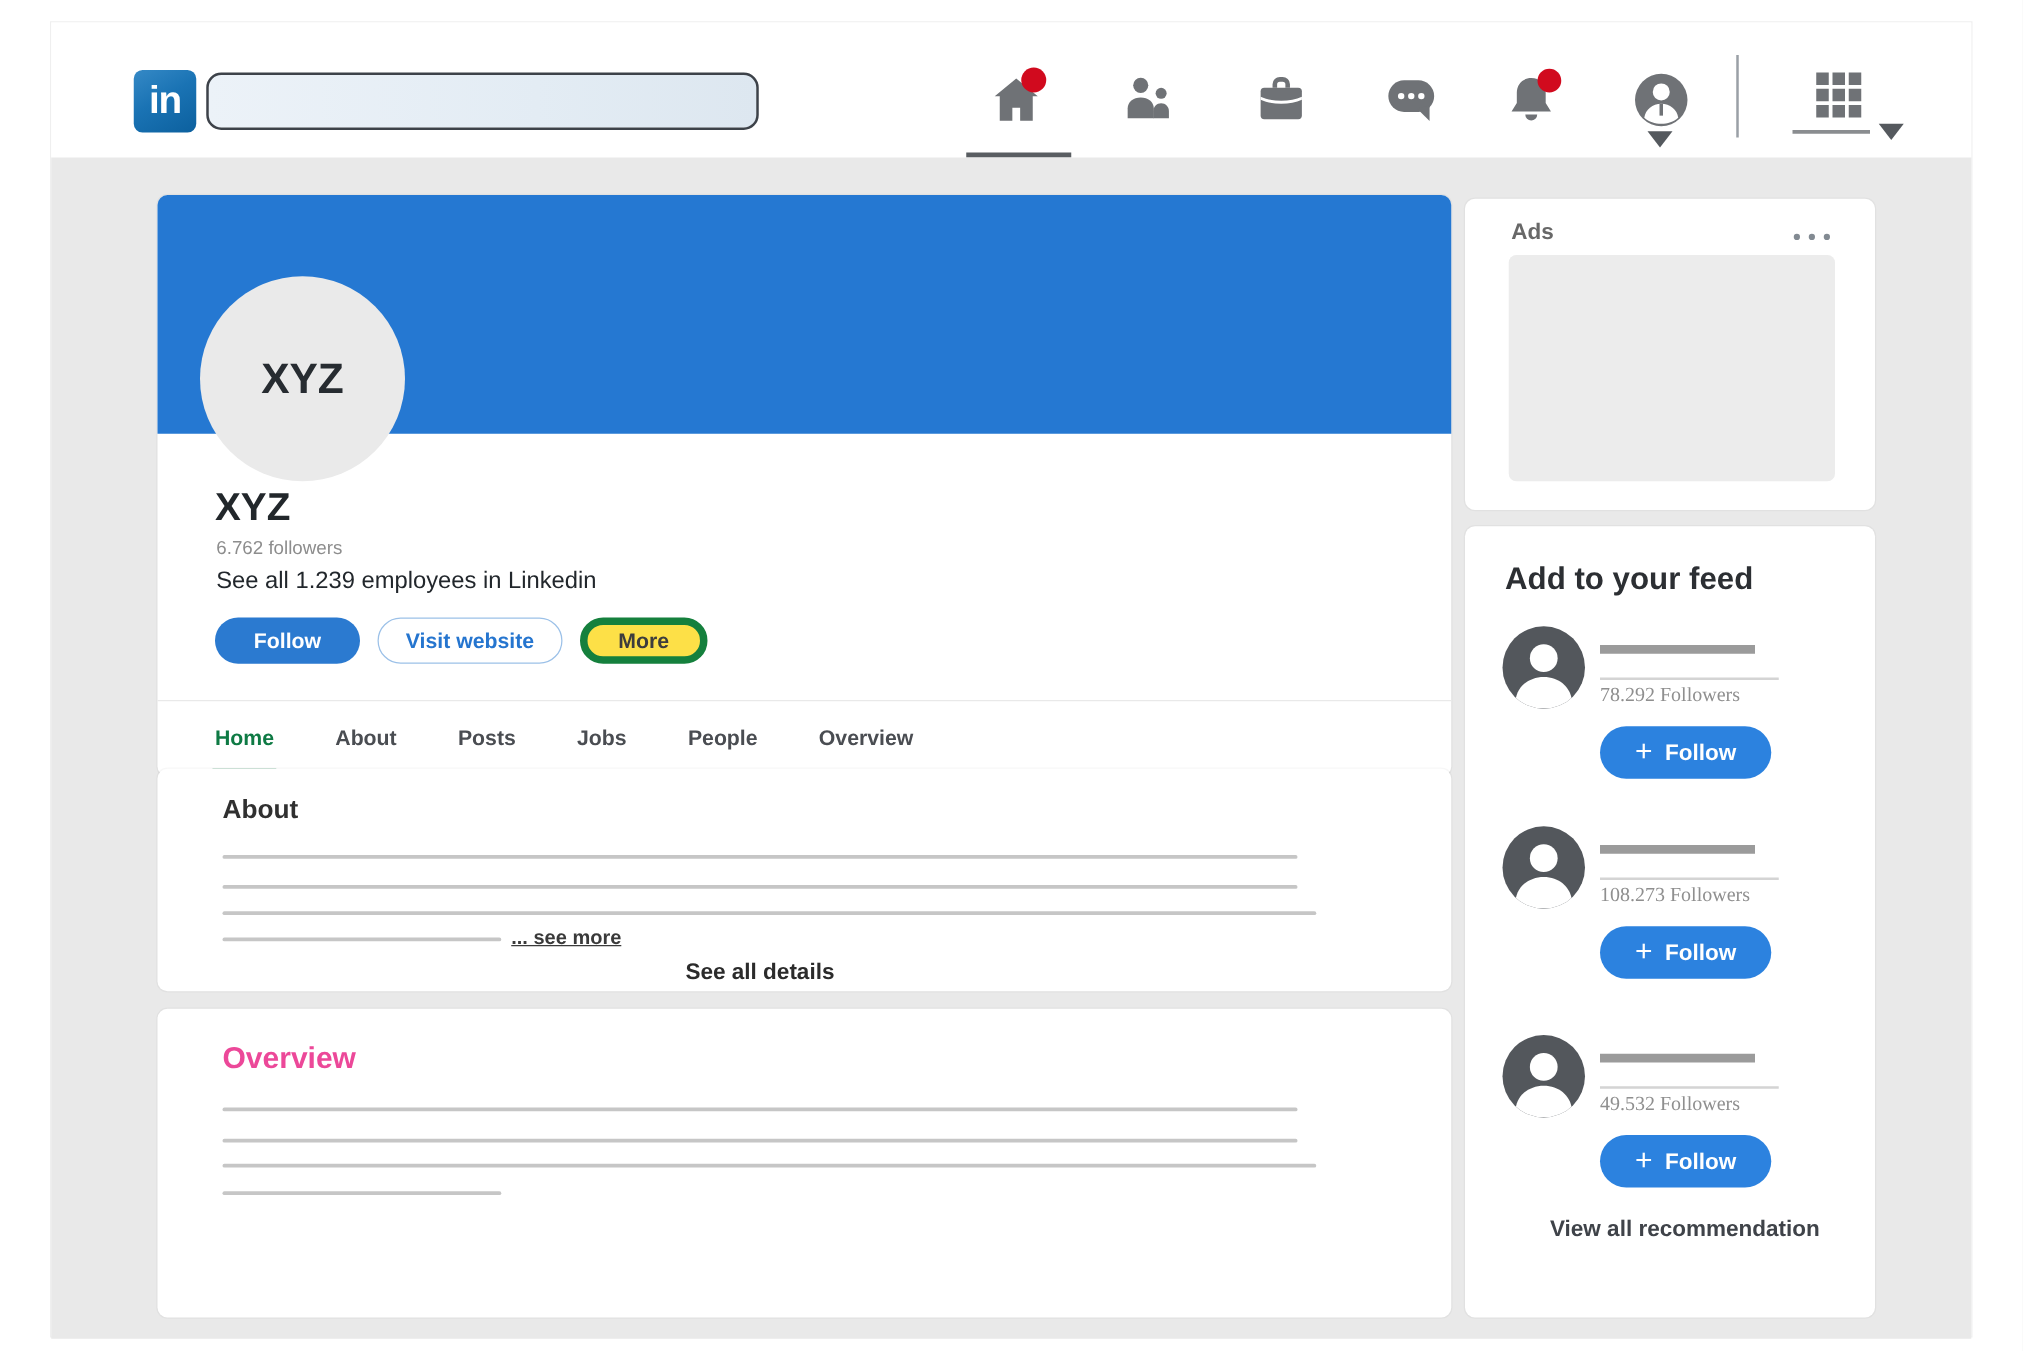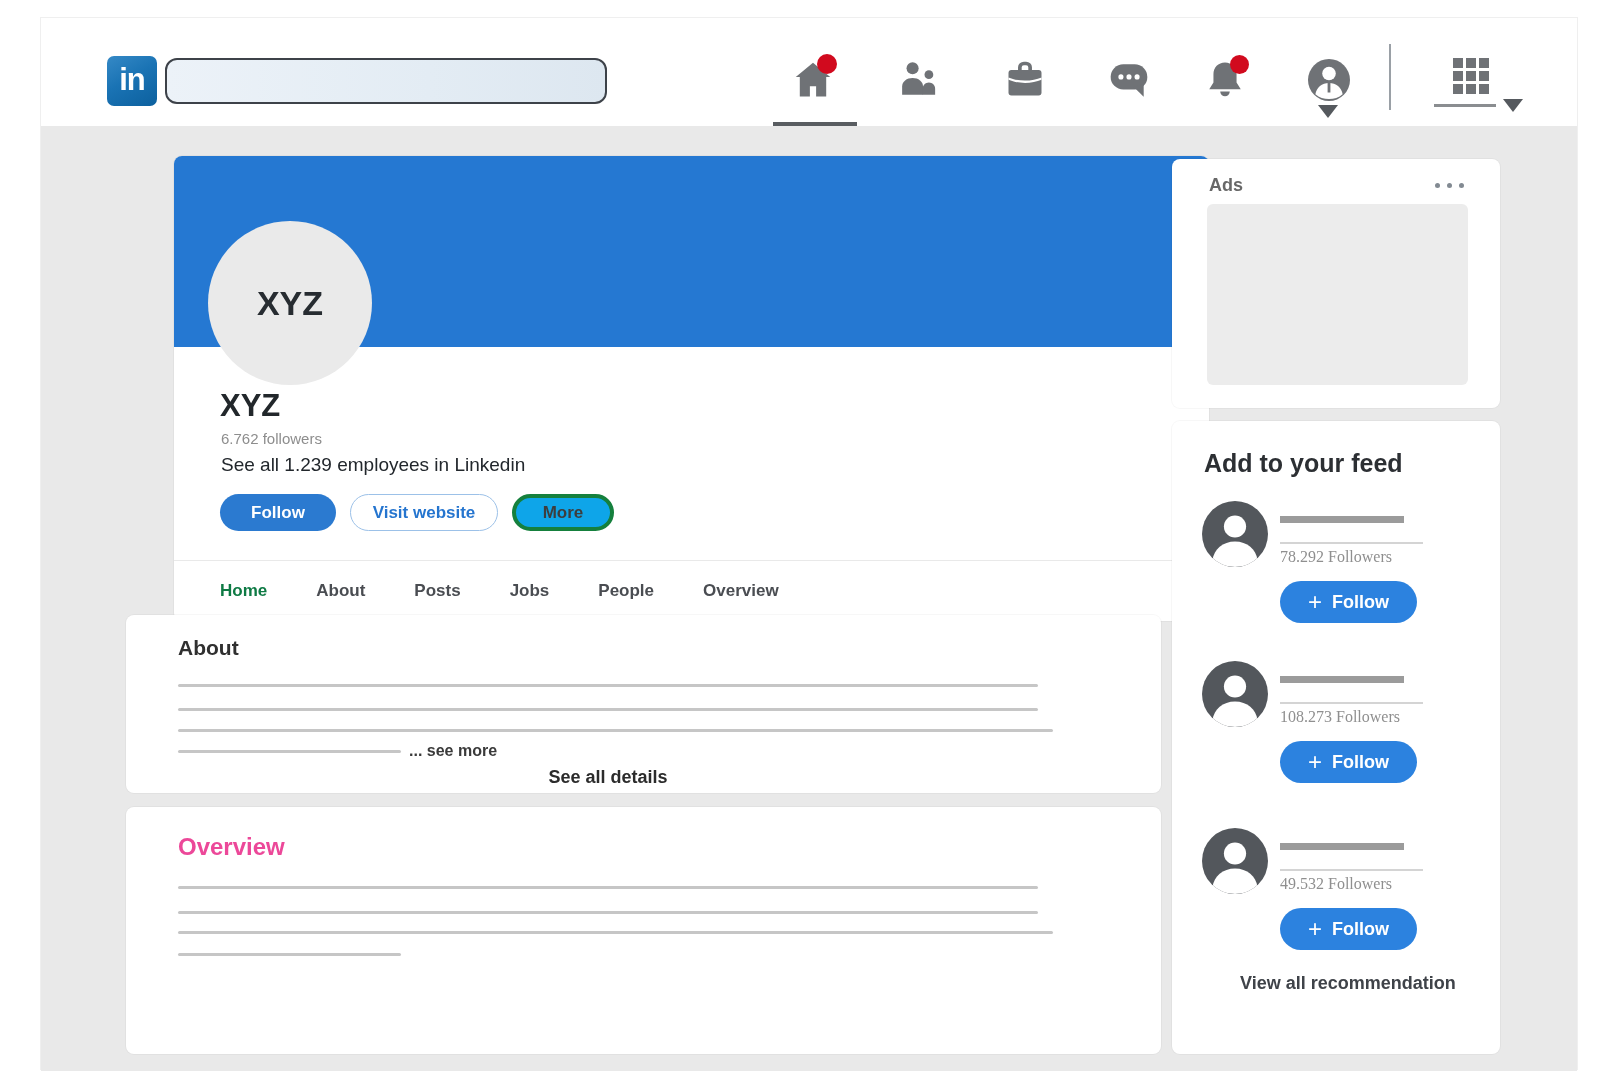--- a/index.html
+++ b/index.html
@@ -28,56 +28,56 @@
   .gridicon i { background:#6f7276; }
   .grid-underline { position:absolute; left:1393px; top:86px; width:62px; height:3px; background:#8a8d90; }
   .caret { width:0; height:0; border-left:10px solid transparent; border-right:10px solid transparent;
            border-top:13px solid #55595e; position:absolute; }
 
   
   .content { position:absolute; left:0; top:108px; width:100%; height:945px; background:#e9e9e9; }
   .card { position:absolute; background:#fff; border-radius:8px; box-shadow:0 0 0 1px rgba(0,0,0,0.03); }
 
   
-  .profile-card { left:85px; top:30px; width:1035px; height:465px;margin-left:48px; }
+  .profile-card { left:85px; top:30px; width:1035px; height:465px; }
   .banner { position:absolute; left:0; top:0; width:100%; height:191px; background:#2578d2;
             border-radius:8px 8px 0 0; }
   .company-avatar { position:absolute; left:34px; top:65px; width:164px; height:164px; border-radius:50%;
             background:#eaeaea; display:flex; align-items:center; justify-content:center;
             font-size:34px; font-weight:bold; color:#272c31; cursor:pointer; }
   .company-name { position:absolute; left:46px; top:232px; font-size:31px; font-weight:bold; color:#22272b; }
   .followers { position:absolute; left:47px; top:274px; font-size:15px; color:#8d8d8d; }
   .employees { position:absolute; left:47px; top:298px; font-size:19px; color:#22272c; cursor:pointer; }
   .btn-row { position:absolute; left:46px; top:338px; display:flex; gap:14px; }
   .pill { height:37px; border-radius:19px; font-size:17px; font-weight:bold;
           display:flex; align-items:center; justify-content:center; cursor:pointer; }
   .btn-follow { width:116px; background:#2b7ad0; color:#fff; }
   .btn-visit { width:148px; background:#fff; border:1px solid #9cc1e8; color:#2575cf; }
-  .btn-more { width:102px; background:#0ea5e9; border:4px solid #15803d; color:#3d3d3d; }
+  .btn-more { width:102px; background:#fde047; border:6px solid #15803d; color:#3d3d3d; }
   .tabs { position:absolute; left:0; top:404px; width:100%; height:61px; border-top:1px solid #e9e9e9;
           display:flex; align-items:center; padding-left:46px; gap:49px; }
   .tab { font-size:17px; font-weight:bold; color:#4a4d52; position:relative; height:100%;
          display:flex; align-items:center; cursor:pointer; }
   .tab.active { color:#0e7a44; }
   .tab.active::after { content:""; position:absolute; left:-2px; right:-2px; bottom:2px; height:4px;
           background:#0e7a44; }
 
   
   .about-card { left:85px; top:489px; width:1035px; height:178px; }
   .overview-card { left:85px; top:681px; width:1035px; height:247px; }
   .sec-title { position:absolute; left:52px; font-weight:bold; color:#303030; }
   .ph-line { position:absolute; left:52px; height:3px; background:#c6c6c6; border-radius:2px; }
-  .see-more { position:absolute; left:283px; top:127px; font-size:16px; font-weight:bold; color:#3a3a3a; cursor:pointer; }
+  .see-more { position:absolute; left:283px; top:127px; font-size:16px; font-weight:bold; color:#3a3a3a; cursor:pointer;text-decoration:underline; }
   .see-all { position:absolute; left:52px; top:152px; width:860px; text-align:center;
              font-size:18px; font-weight:bold; color:#2b2b2b; cursor:pointer; }
 
   
   .ads-card { left:1131px; top:33px; width:328px; height:249px; }
   .ads-head { position:absolute; left:37px; right:36px; top:16px; display:flex;
-              justify-content:space-between; align-items:center; }
+              justify-content:space-between; align-items:flex-end; }
   .ads-label { font-size:18px; font-weight:bold; color:#686868; }
   .dots { display:flex; gap:7px; cursor:pointer; padding:4px 0; }
   .dots i { width:5px; height:5px; border-radius:50%; background:#828a92; }
   .ad-box { position:absolute; left:35px; top:45px; width:261px; height:181px;
             background:#ececec; border-radius:6px; }
 
   
   .feed-card { left:1131px; top:295px; width:328px; height:633px; }
   .feed-title { position:absolute; left:32px; top:28px; font-size:25px; font-weight:bold; color:#2c2f33; }
   .feed-item { position:absolute; left:30px; width:268px; height:122px; }

